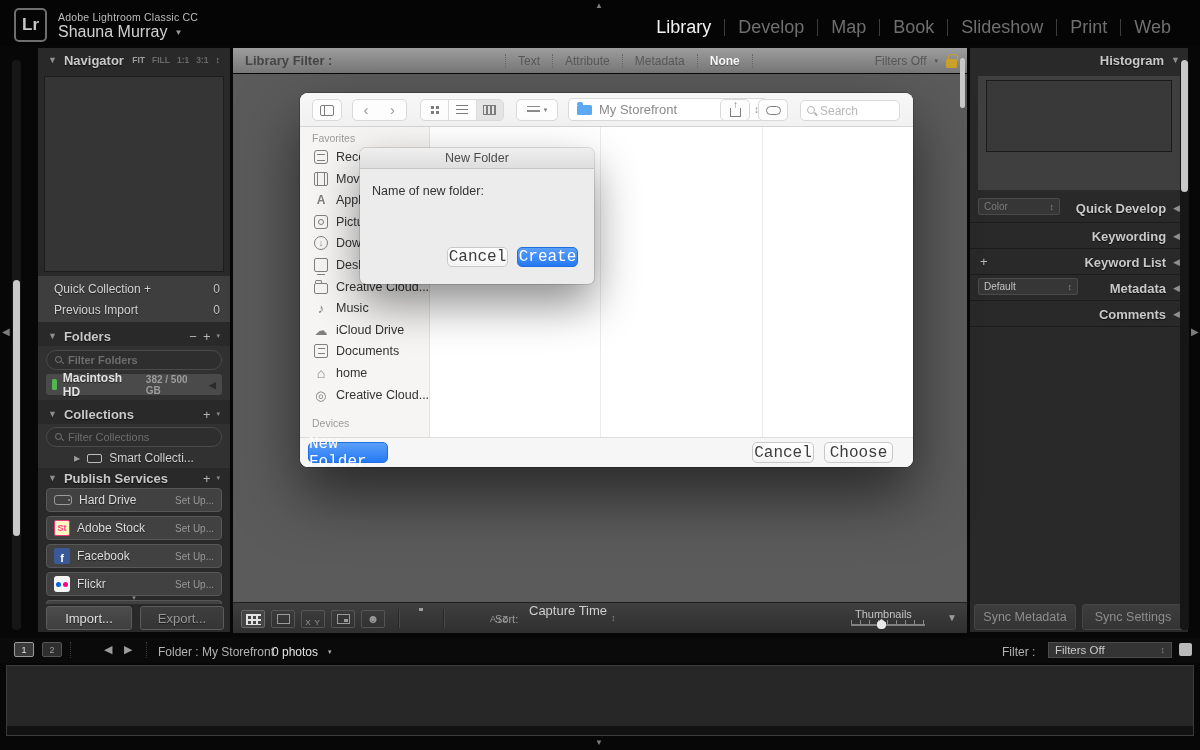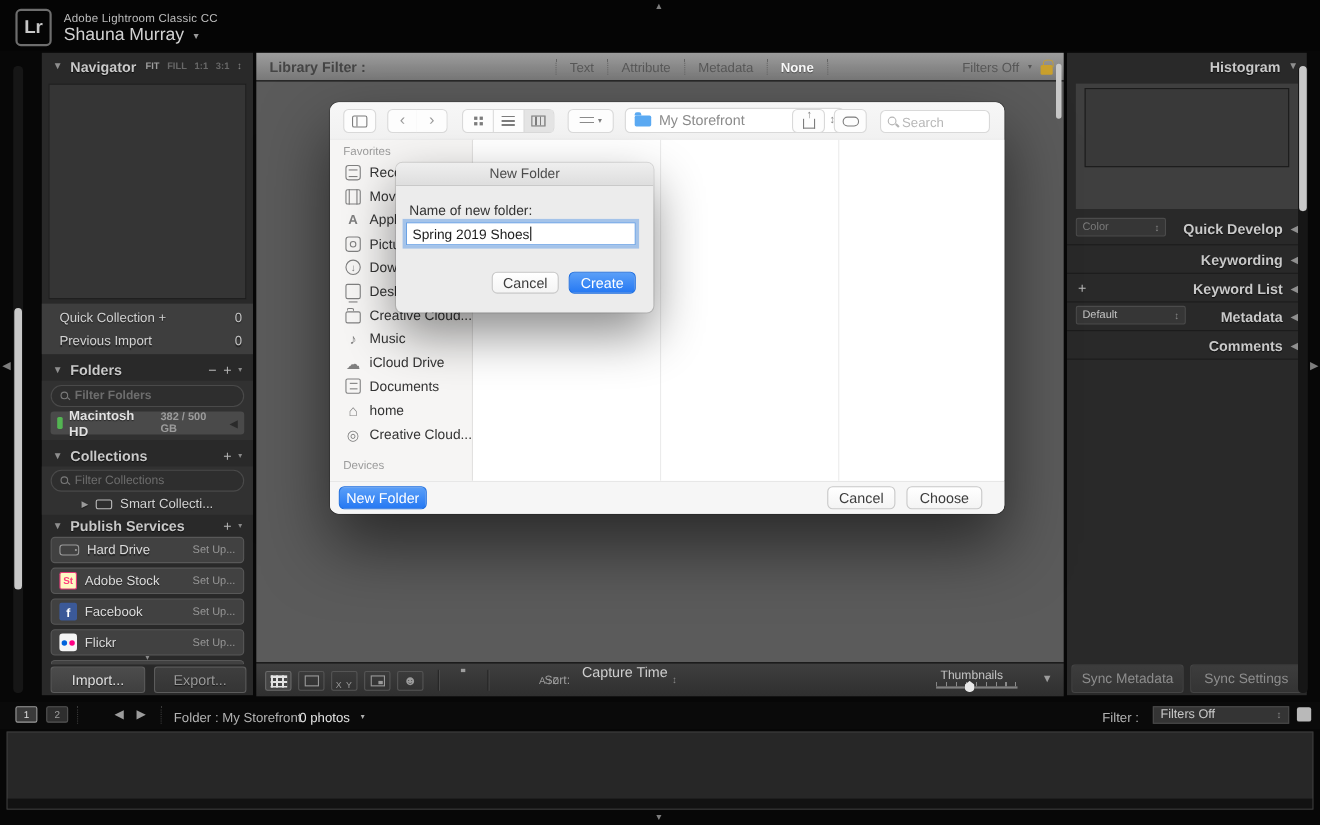--- a/index.html
+++ b/index.html
@@ -147,41 +147,56 @@
   .ic-desktop { border:1.5px solid #808080; border-radius:2px; }
   .ic-desktop::after { content:""; position:absolute; left:2px; right:2px; bottom:-4px; height:1.5px; background:#808080; }
   .ic-folder { border:1.5px solid #808080; border-radius:2px; margin-top:2px; height:11px; }
   .ic-folder::before { content:""; position:absolute; left:0; top:-3.5px; width:5px; height:2px; border:1.5px solid #808080; border-bottom:none; border-radius:2px 2px 0 0; }
   .ic-documents { border:1.5px solid #808080; border-radius:2px; }
   .ic-documents::after { content:""; position:absolute; left:2.5px; right:2.5px; top:3px; height:4px; border-top:1.5px solid #808080; border-bottom:1.5px solid #808080; }
 
   .f-cols { position:absolute; left:131px; top:34px; right:0; height:310px; background:#fff; }
   .colline { position:absolute; top:0; bottom:0; width:1px; background:#ebebeb; }
   .f-footer { position:absolute; left:0; right:0; bottom:0; height:30px; background:#f6f6f6; border-top:1px solid #dcdcdc; border-radius:0 0 8px 8px; }
-  .mac-btn { position:absolute; top:4px; height:21px; border:1px solid #c9c9c9; border-radius:5px; background:linear-gradient(#fff,#f4f4f4); color:#3c3c3c; font-size:13px; display:flex; align-items:center; justify-content:center; }
+  .mac-btn { position:absolute; top:4px; height:21px; border:1px solid #c9c9c9; border-radius:5px; background:linear-gradient(#fff,#f4f4f4); color:#3c3c3c; font-size:16px; display:flex; align-items:center; justify-content:center;font-family:Liberation Mono, monospace; }
   .mac-btn.blue { background:linear-gradient(#5a9ff8,#2679f3); border-color:#1f6fe0; color:#fff; }
 
   
   .nf-modal { position:absolute; left:60px; top:55px; width:234px; height:136px; background:#ececec; border-radius:6px; box-shadow:0 20px 45px rgba(0,0,0,.45), 0 0 0 1px rgba(0,0,0,.12); }
   .nf-title { position:absolute; left:0; right:0; top:0; height:21px; background:linear-gradient(#efefef,#dedede); border-bottom:1px solid #c6c6c6; border-radius:6px 6px 0 0; display:flex; align-items:center; justify-content:center; font-size:12.5px; color:#4c4c4c; }
   .nf-label { position:absolute; left:12px; top:36px; font-size:12.5px; color:#333; }
   .nf-field { position:absolute; left:9px; top:54px; width:209px; height:21px; background:#fff; border:1px solid #6ba2e4; box-shadow:0 0 0 3px rgba(106,162,232,.55); display:flex; align-items:center; padding:0 5px; font-size:12.5px; color:#1d1d1d; }
   .caret { width:1px; height:13px; background:#111; margin-left:1px; }
 </style>
 </head>
 <body>
 
 <div class="screen">
 
   <div class="topbar">
     <div class="lr-logo">Lr</div>
     <div class="product">Adobe Lightroom Classic CC</div>
     <div class="identity">
       <span>Shauna Murray</span>
       <span class="tri">▼</span>
+    </div>
+    <div class="modules">
+      <span class="mod active">Library</span>
+        <span class="modsep"></span>
+      <span class="mod">Develop</span>
+        <span class="modsep"></span>
+      <span class="mod">Map</span>
+        <span class="modsep"></span>
+      <span class="mod">Book</span>
+        <span class="modsep"></span>
+      <span class="mod">Slideshow</span>
+        <span class="modsep"></span>
+      <span class="mod">Print</span>
+        <span class="modsep"></span>
+      <span class="mod">Web</span>
     </div>
   </div>
   <div class="edge-tri" style="left:595px; top:1px; font-size:8px;">▲</div>
 
   <div class="rail-track" style="left:12px; top:60px; height:570px;"></div>
   <div class="rail-thumb" style="left:13px; top:280px; height:256px;"></div>
   <div class="edge-tri" style="left:2px; top:326px; font-size:10px;">◀</div>
 
   <div class="panel" style="left:38px; top:48px; width:192px; height:584px;">
     <div class="hdr-row" style="top:0;">
@@ -516,22 +531,18 @@
 
     <div class="f-footer">
       <div class="mac-btn blue" style="left:8px; width:80px;">New Folder</div>
       <div class="mac-btn" style="left:452px; width:62px;">Cancel</div>
       <div class="mac-btn" style="left:524px; width:69px;">Choose</div>
     </div>
 
     <div class="nf-modal">
       <div class="nf-title">New Folder</div>
       <div class="nf-label">Name of new folder:</div>
-      <div class="nf-field">
-        <span>Spring 2019 Shoes</span>
-        <span class="caret"></span>
-      </div>
       <div class="mac-btn" style="left:87px; top:99px; width:61px; height:20px;">Cancel</div>
       <div class="mac-btn blue" style="left:157px; top:99px; width:61px; height:20px;">Create</div>
     </div>
   </div>
 
 </div>
 
 </body></html>

